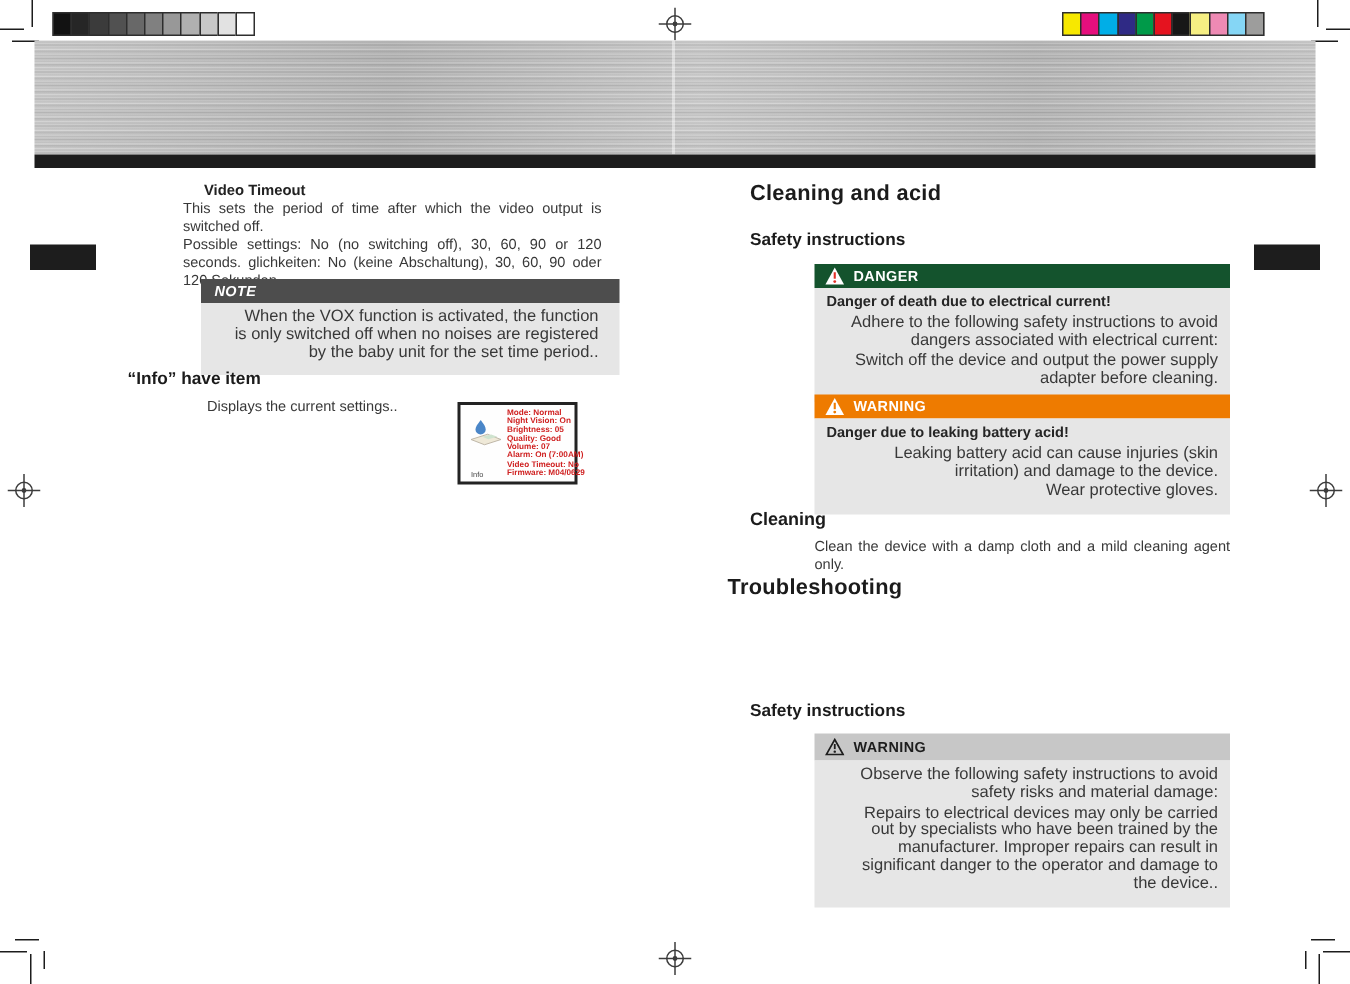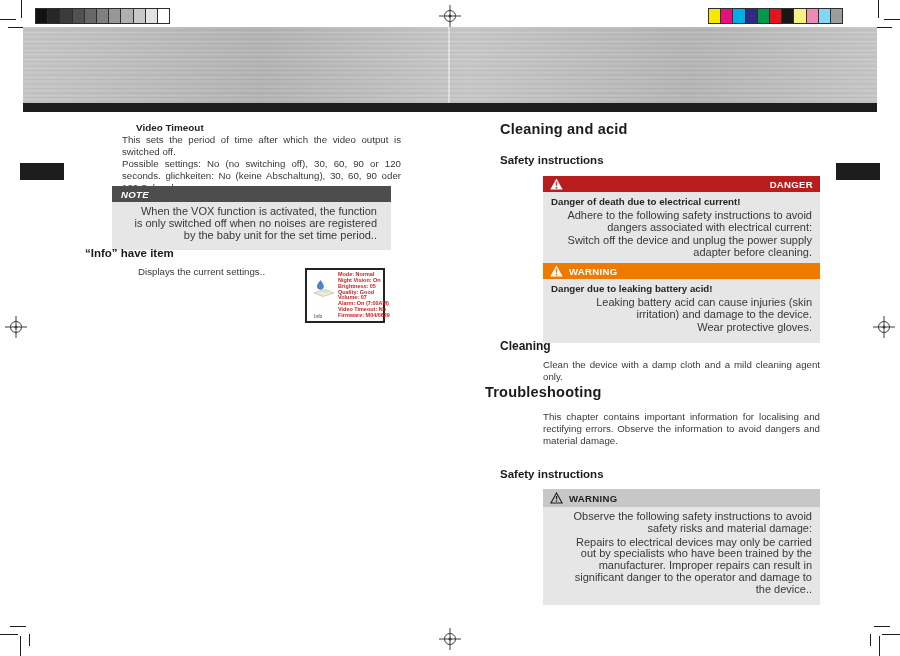--- a/index.html
+++ b/index.html
@@ -145,21 +145,21 @@
 
   <div class="index-tab" style="left:20px;"></div>
   <div class="index-tab" style="left:836px;"></div>
 
   <div class="abs h-small" style="left:136px; top:122px;">Video Timeout</div>
 
   <p class="abs body-text just" style="left:122px; top:134px; width:279px;">This sets the period of time after which the video output is switched off.</p>
 
   <p class="abs body-text just" style="left:122px; top:158px; width:279px;">Possible settings: No (no switching off), 30, 60, 90 or 120 seconds. glichkeiten: No (keine Abschaltung), 30, 60, 90 oder 120 Sekunden.</p>
 
-  <section class="abs alert-box" style="left:112px; top:186px; width:279px;">
+  <section class="abs alert-box" style="left:134px; top:186px; width:279px;">
     <div class="alert-head note-head" style="background-color: rgb(77, 77, 77);">
       <span>NOTE</span>
     </div>
     <div class="alert-body" style="background-color: rgb(230, 230, 230);">
       <p class="alert-text indent" style="padding-right:6px;">When the VOX function is activated, the function is only switched off when no noises are registered by the baby unit for the set time period..</p>
     </div>
   </section>
 
   <div class="abs h-med" style="left:85px; top:247px;">“Info” have item</div>
 
@@ -182,34 +182,34 @@
         <div>Video Timeout: No</div>
         <div>Firmware: M04/0629</div>
       </div>
   </div>
 
   <div class="abs h-large" style="left:500px; top:121px;">Cleaning and acid</div>
 
   <div class="abs h-med" style="left:500px; top:154px;">Safety instructions</div>
 
   <section class="abs alert-box" style="left:543px; top:176px; width:277px;">
-    <div class="alert-head" style="background-color: #b91c1c; justify-content: space-between;">
+    <div class="alert-head" style="background-color: #14532d;">
       <span class="tri" style="color: rgb(226, 49, 39);">
         <svg width="13" height="12" viewBox="0 0 13 12">
           <path d="M6.5 0.4 L12.7 11.6 H0.3 Z" fill="#ffffff"></path>
           <rect x="5.8" y="3.5" width="1.4" height="4.3" fill="currentColor"></rect>
           <circle cx="6.5" cy="9.7" r="0.95" fill="currentColor"></circle>
         </svg>
       </span>
       <span>DANGER</span>
     </div>
     <div class="alert-body" style="background-color: rgb(230, 230, 230);">
       <p class="alert-title">Danger of death due to electrical current!</p>
       <p class="alert-text">Adhere to the following safety instructions to avoid dangers associated with electrical current:</p>
-      <p class="alert-text indent">Switch off the device and unplug the power supply adapter before cleaning.</p>
+      <p class="alert-text indent">Switch off the device and output the power supply adapter before cleaning.</p>
     </div>
   </section>
 
   <section class="abs alert-box" style="left:543px; top:263px; width:277px;">
     <div class="alert-head" style="background-color: rgb(238, 123, 0);">
       <span class="tri" style="color: rgb(238, 123, 0);">
         <svg width="13" height="12" viewBox="0 0 13 12">
           <path d="M6.5 0.4 L12.7 11.6 H0.3 Z" fill="#ffffff"></path>
           <rect x="5.8" y="3.5" width="1.4" height="4.3" fill="currentColor"></rect>
           <circle cx="6.5" cy="9.7" r="0.95" fill="currentColor"></circle>
@@ -223,21 +223,20 @@
       <p class="alert-text indent">Wear protective gloves.</p>
     </div>
   </section>
 
   <div class="abs h-med" style="left:500px; top:339px; font-size:12px;">Cleaning</div>
 
   <p class="abs body-text just" style="left:543px; top:359px; width:277px;">Clean the device with a damp cloth and a mild cleaning agent only.</p>
 
   <div class="abs h-large" style="left:485px; top:384px;">Troubleshooting</div>
 
-  <p class="abs body-text just" style="left:543px; top:411px; width:277px;">This chapter contains important information for localising and rectifying errors. Observe the information to avoid dangers and material damage.</p>
 
   <div class="abs h-med" style="left:500px; top:468px;">Safety instructions</div>
 
   <section class="abs alert-box" style="left:543px; top:489px; width:277px;">
     <div class="alert-head dark-text" style="height: 14px; background-color: rgb(199, 199, 199);">
       <span class="tri">
         <svg width="13" height="12" viewBox="0 0 13 12">
           <path d="M6.5 1 L12.1 11 H0.9 Z" fill="none" stroke="#1d1d1d" stroke-width="1.1"></path>
           <rect x="5.9" y="4" width="1.2" height="3.4" fill="#1d1d1d"></rect>
           <circle cx="6.5" cy="9.1" r="0.8" fill="#1d1d1d"></circle>

